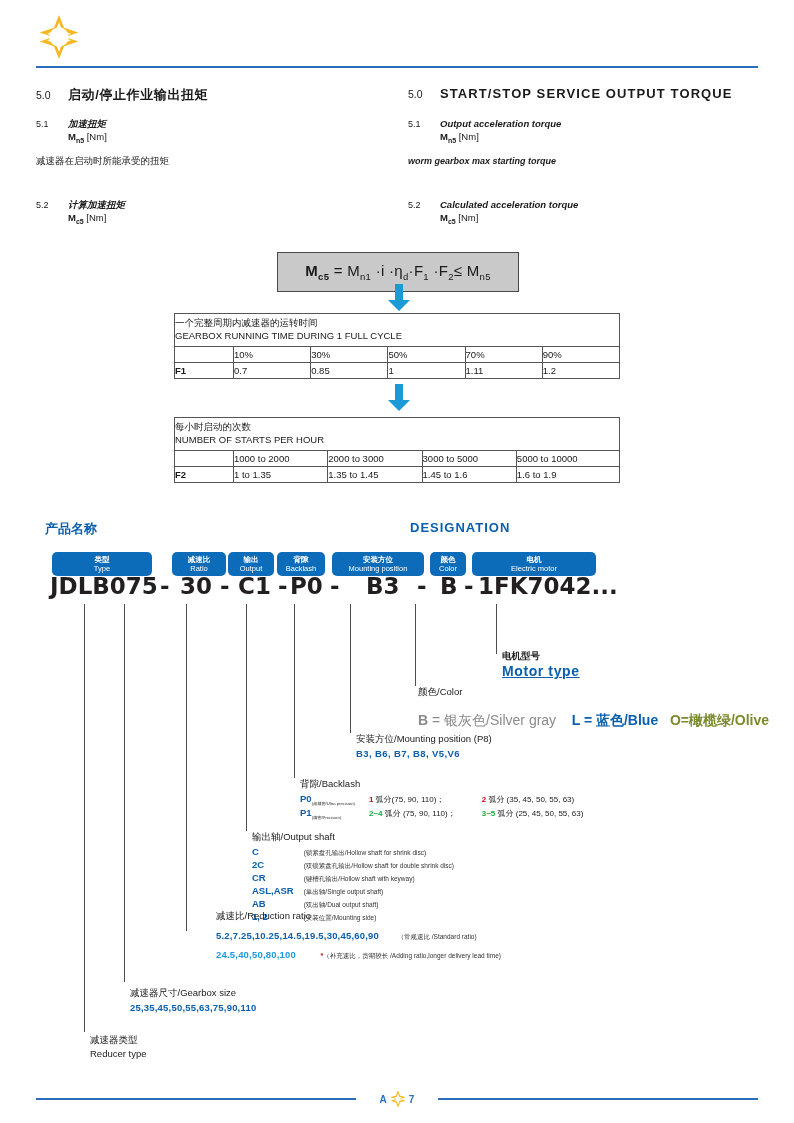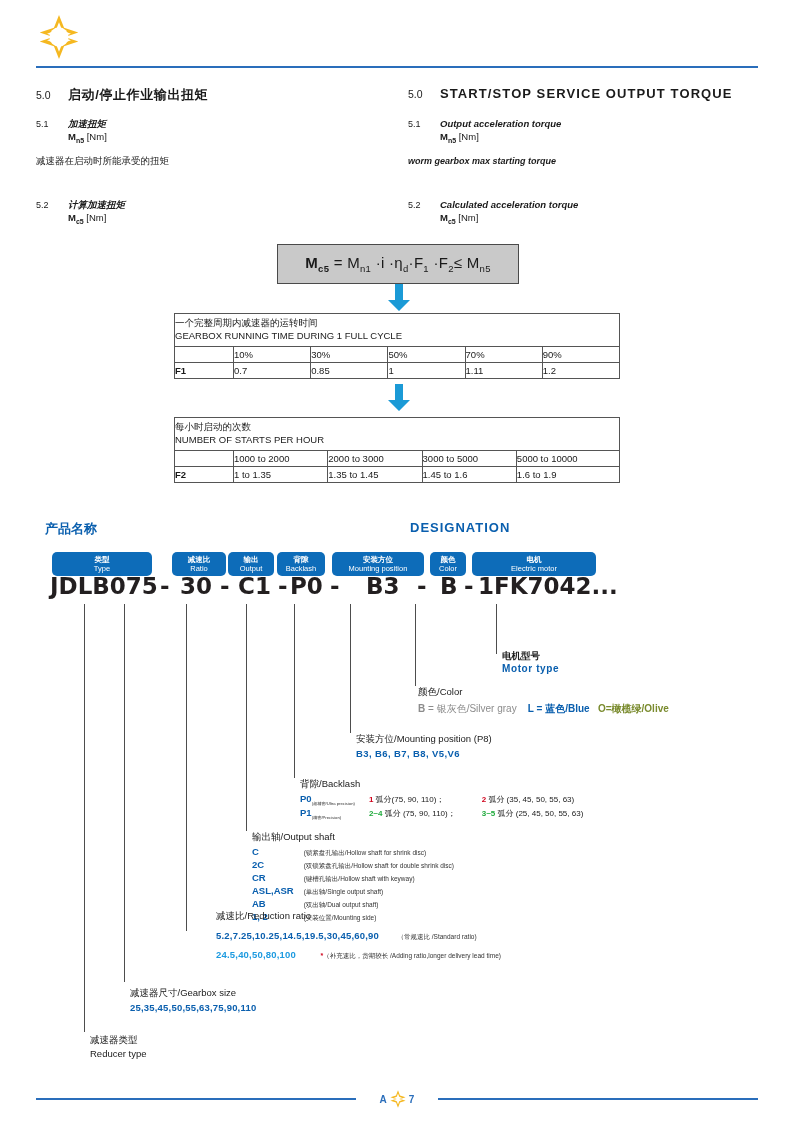--- a/index.html
+++ b/index.html
@@ -42,21 +42,21 @@
   .sub .num { font-size:9px; width:32px; }
   .sub .txt { font-size:9.5px; font-weight:bold; font-style:italic; }
   .unit { font-size:9.5px; margin-left:32px; }
   .unit b { font-weight:bold; }
   .unit sub { font-size:7px; font-weight:bold; }
   .para { font-size:9.5px; }
   .para.it { font-style:italic; font-weight:bold; font-size:9px; }
 
   
   .formula-box {
-    position:absolute; left:277px; top:244px; width:240px; height:38px;
+    position:absolute; left:277px; top:252px; width:240px; height:38px;
     background:#c9c9c9; border:1.3px solid #4a4a4a;
     display:flex; align-items:center; justify-content:center;
     font-size:15px; color:#1a1a1a; letter-spacing:0.3px;
   }
   .formula-box b { font-weight:bold; }
   .formula-box sub { font-size:9.5px; }
 
   .arrow { position:absolute; width:26px; }
   .arrow svg { display:block; }
 
@@ -312,26 +312,26 @@
   <div class="leader" style="left:124px; top:604px; height:378px;"></div>
   <div class="leader" style="left:186px; top:604px; height:327px;"></div>
   <div class="leader" style="left:246px; top:604px; height:227px;"></div>
   <div class="leader" style="left:294px; top:604px; height:174px;"></div>
   <div class="leader" style="left:350px; top:604px; height:129px;"></div>
   <div class="leader" style="left:415px; top:604px; height:82px;"></div>
   <div class="leader" style="left:496px; top:604px; height:50px;"></div>
 
   <div class="lg" style="left:502px; top:650px;">
     <div class="t1b">电机型号</div>
-    <div class="blue" style="font-size:10px; letter-spacing:0.6px;">Motor type</div>
+    <div class="blue" style="font-size:14px; letter-spacing:0.6px;text-decoration:underline;">Motor type</div>
   </div>
 
   <div class="lg" style="left:418px; top:686px;">
     <div class="t1">颜色/Color</div>
-    <div style="margin-top:3px; font-size:10px;">
+    <div style="margin-top:13px; font-size:14px;">
       <span class="gray">B</span><span class="gray" style="font-weight:normal;"> = </span><span class="gray" style="font-weight:normal;">银灰色/Silver gray</span>
       &nbsp;&nbsp;
       <span class="blueink">L</span><span class="blueink"> = </span><span class="blueink">蓝色/Blue</span>
       &nbsp;
       <span class="olive">O</span><span class="olive">=</span><span class="olive">橄榄绿/Olive</span>
     </div>
   </div>
 
   <div class="lg" style="left:356px; top:733px;">
     <div class="t1">安装方位/Mounting position (P8)</div>

